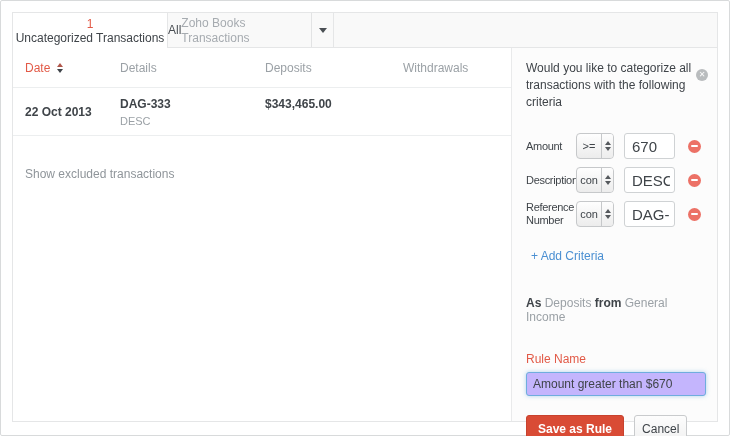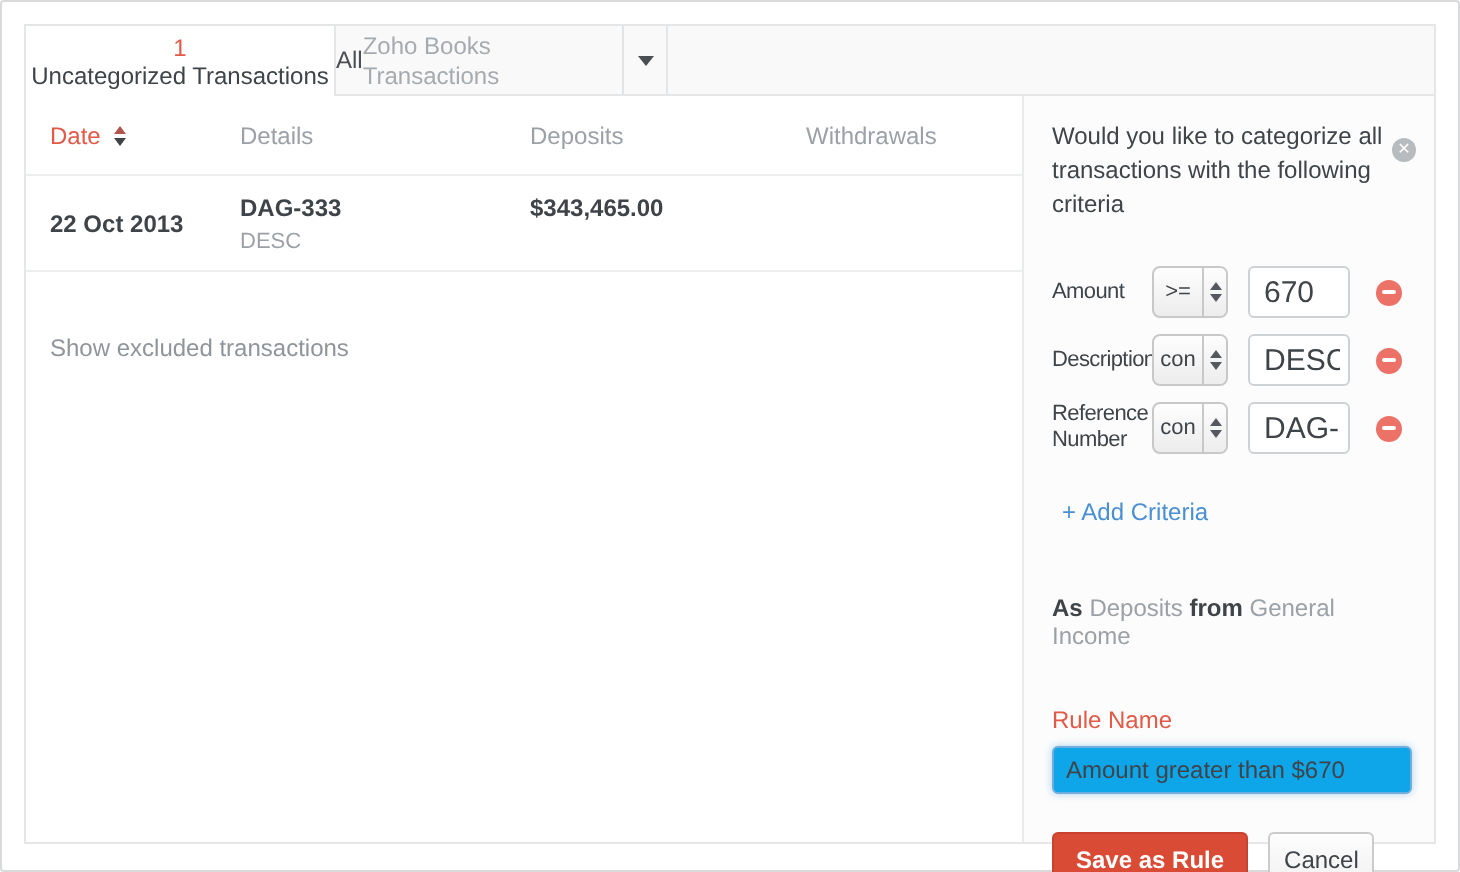--- a/index.html
+++ b/index.html
@@ -69,21 +69,21 @@
   .minus-btn::after { content:""; position:absolute; left:3px; top:5.5px; width:7px; height:2px; background:#fff; border-radius:1px; }
 
   .add-criteria { margin:14px 0 0 5px; font-size:12px; color:#4a8fd2; cursor:pointer; display:inline-block; }
 
   .sentence { margin-top:32px; font-size:12px; color:#9ba1a6; }
   .sentence b { color:#3f4449; font-weight:bold; }
 
   .rule-label { margin-top:28px; font-size:12px; color:#e25a47; }
   .rule-input { margin-top:6px; width:180px; height:24px; border:1px solid #6fadde; border-radius:3px;
     box-shadow:0 0 4px rgba(111,173,222,.55); font-family:"Liberation Sans", sans-serif;
-    font-size:12px; color:#3f4449; padding:0 6px; outline:none; background:#0ea5e9; }
+    font-size:12px; color:#3f4449; padding:0 6px; outline:none; background:#c4b5fd; }
 
   .btnrow { margin-top:19px; display:flex; align-items:center; }
   .btn-save { height:27px; padding:0 11px; background:#d94b35; border:1px solid #c8422e; border-radius:3px;
     color:#fff; font-size:12px; font-weight:bold; font-family:"Liberation Sans", sans-serif; cursor:pointer; }
   .btn-cancel { height:27px; margin-left:10px; padding:0 7px; background:linear-gradient(#fdfdfd,#f1f1f1);
     border:1px solid #c9cbcd; border-radius:3px; color:#3f4449; font-size:12px;
     font-family:"Liberation Sans", sans-serif; cursor:pointer; }
 </style>
 </head>
 <body>

